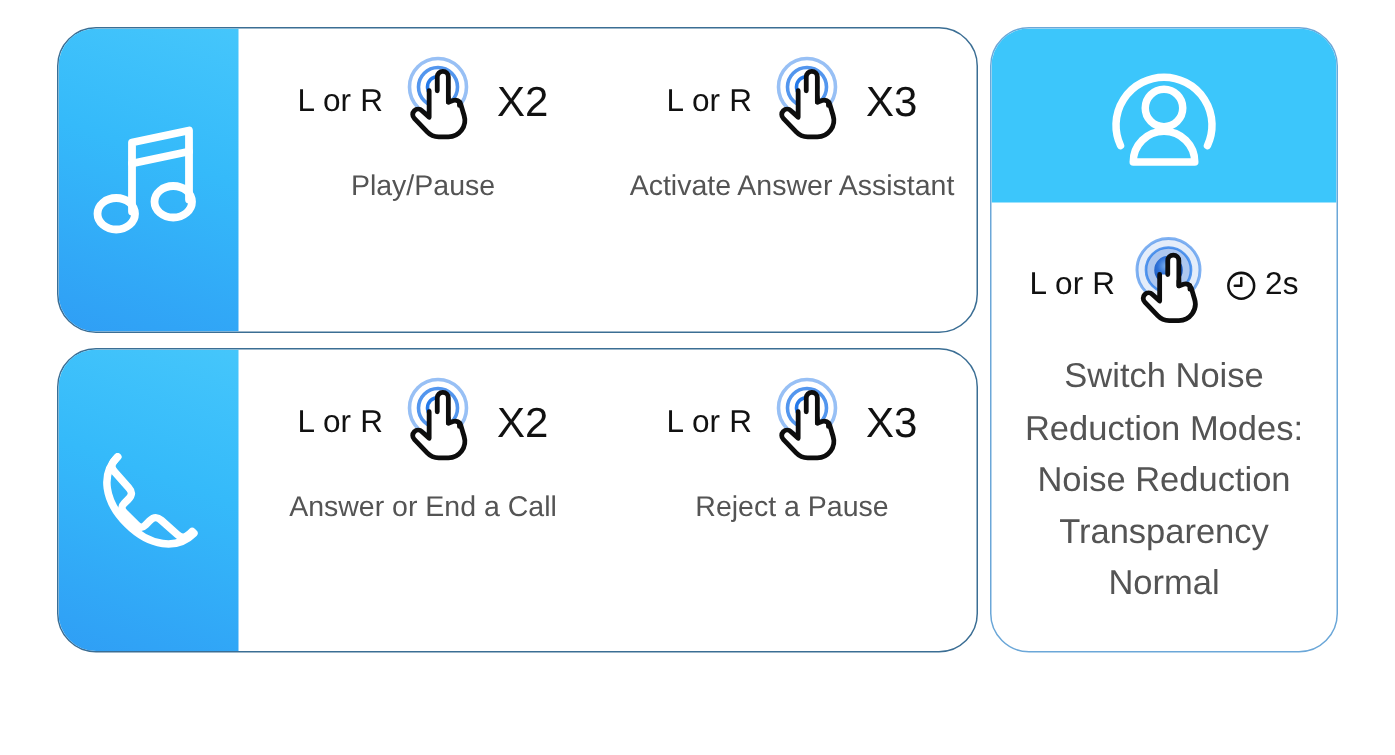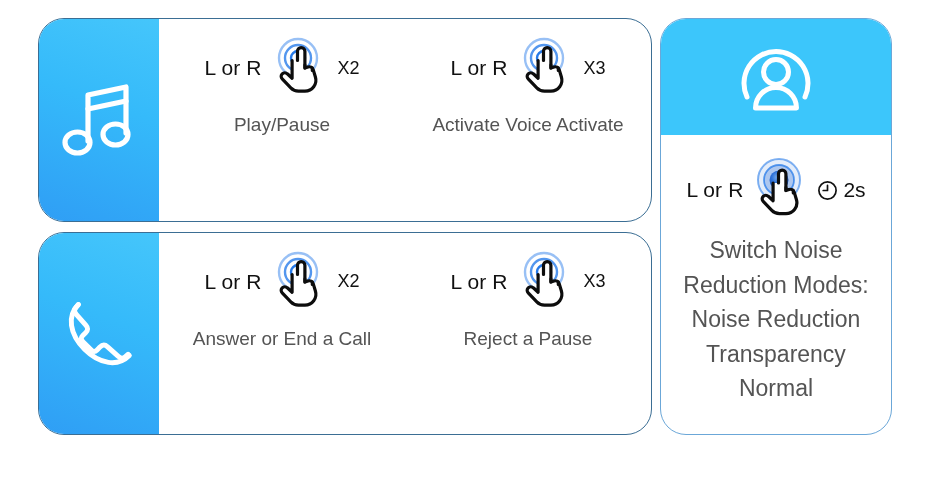--- a/index.html
+++ b/index.html
@@ -76,21 +76,21 @@
   }
 
   .gesture-label {
     font-size: 21px;
     color: #111111;
     letter-spacing: .1px;
     white-space: nowrap;
   }
 
   .gesture-count {
-    font-size: 18px;
+    font-size: 28px;
     color: #111111;
     white-space: nowrap;
   }
 
   .tap-glyph {
     position: relative;
     width: 56px;
     height: 62px;
     flex: 0 0 56px;
   }
@@ -223,21 +223,21 @@
                 <path d="M26.5 23.5 v-9.2 a3.7 3.7 0 0 1 7.4 0 v16.8
                          l3.1-1.1 a4 4 0 0 1 5.2 2.6 l2.2 7.4
                          a11 11 0 0 1 -10.5 14.2 h-6.4
                          a10.6 10.6 0 0 1 -7.7 -3.3 l-8.6 -9
                          a3.6 3.6 0 0 1 5.1 -5.1 l4.8 4.4 v-17.7" fill="#ffffff" stroke="#0d0d0d" stroke-width="3.2" stroke-linejoin="round" stroke-linecap="round"></path>
                 <path d="M33.9 31.1 v-3.4 M41.2 33.4 v-2.6" stroke="#0d0d0d" stroke-width="3" stroke-linecap="round"></path>
               </svg>
             </span>
             <span class="gesture-count">X3</span>
           </div>
-          <div class="caption">Activate Voice Activate</div>
+          <div class="caption">Activate Answer Assistant</div>
         </div>
 
       </div>
     </div>
 
     <div class="row-card">
 
       <div class="icon-panel">
         <svg width="82" height="82" viewBox="0 0 82 82" fill="none">
           <path d="M20.4 12.6 c-4.6 4.6 -4.9 6.7 -1.9 10.1 l9.3 10.4

